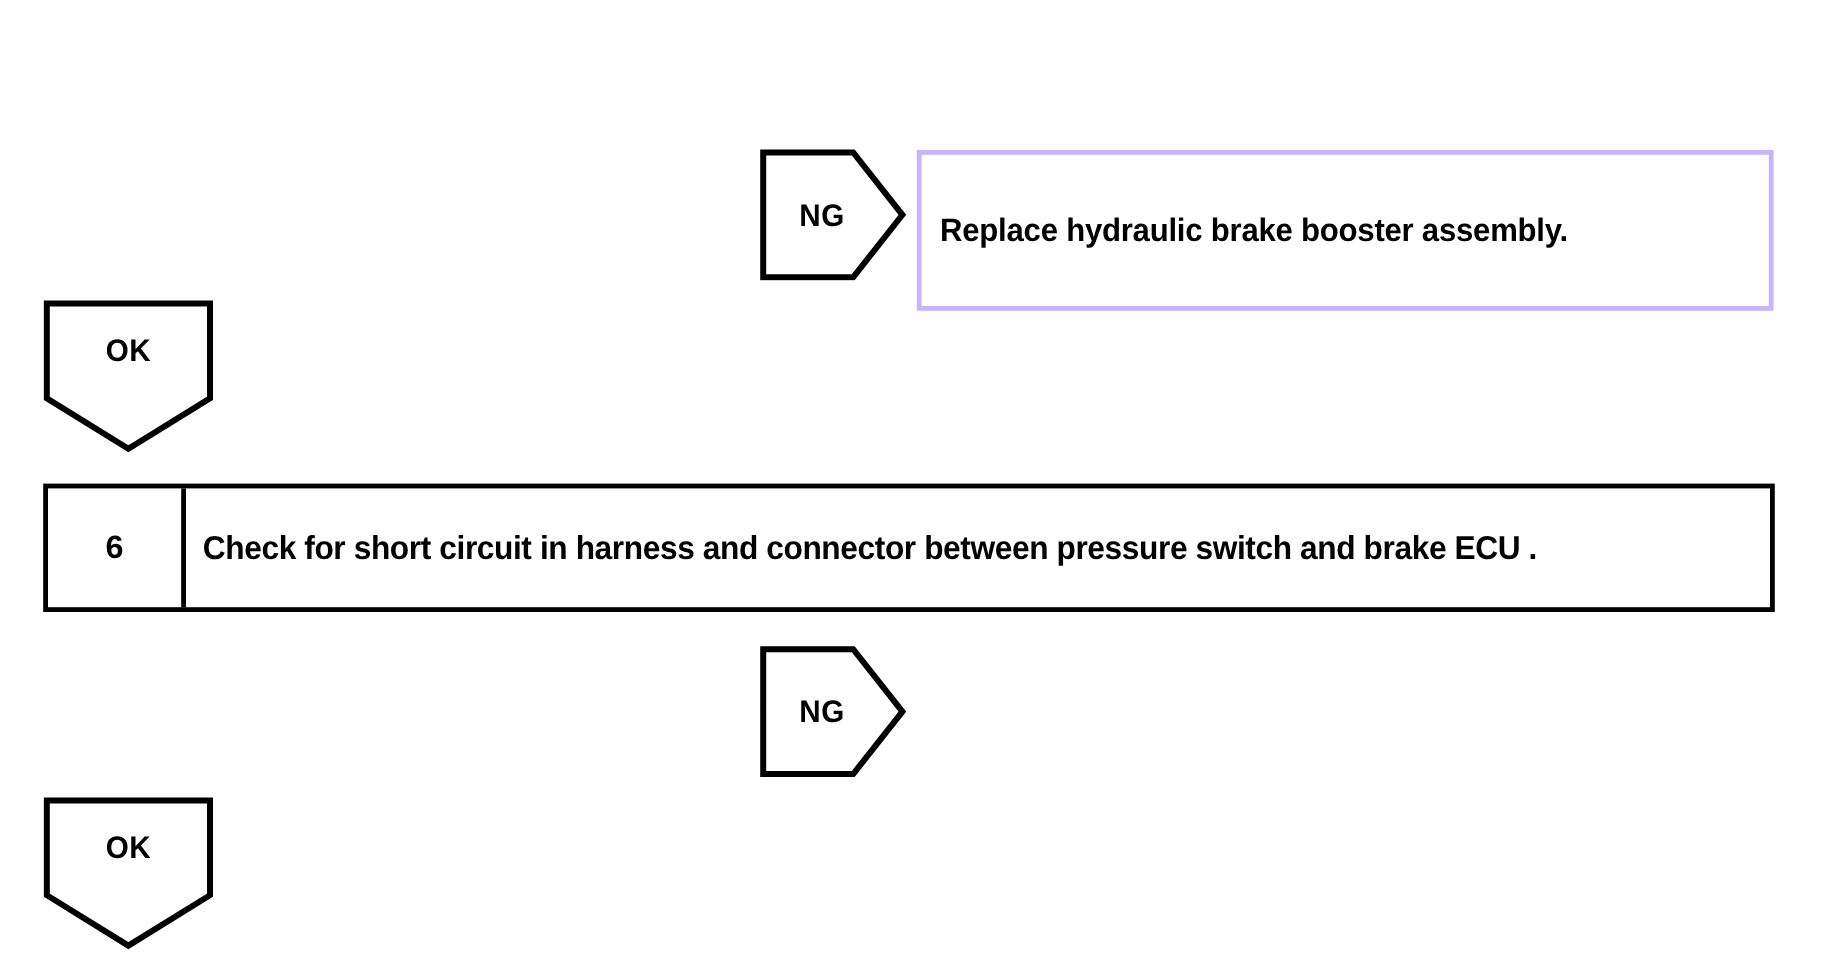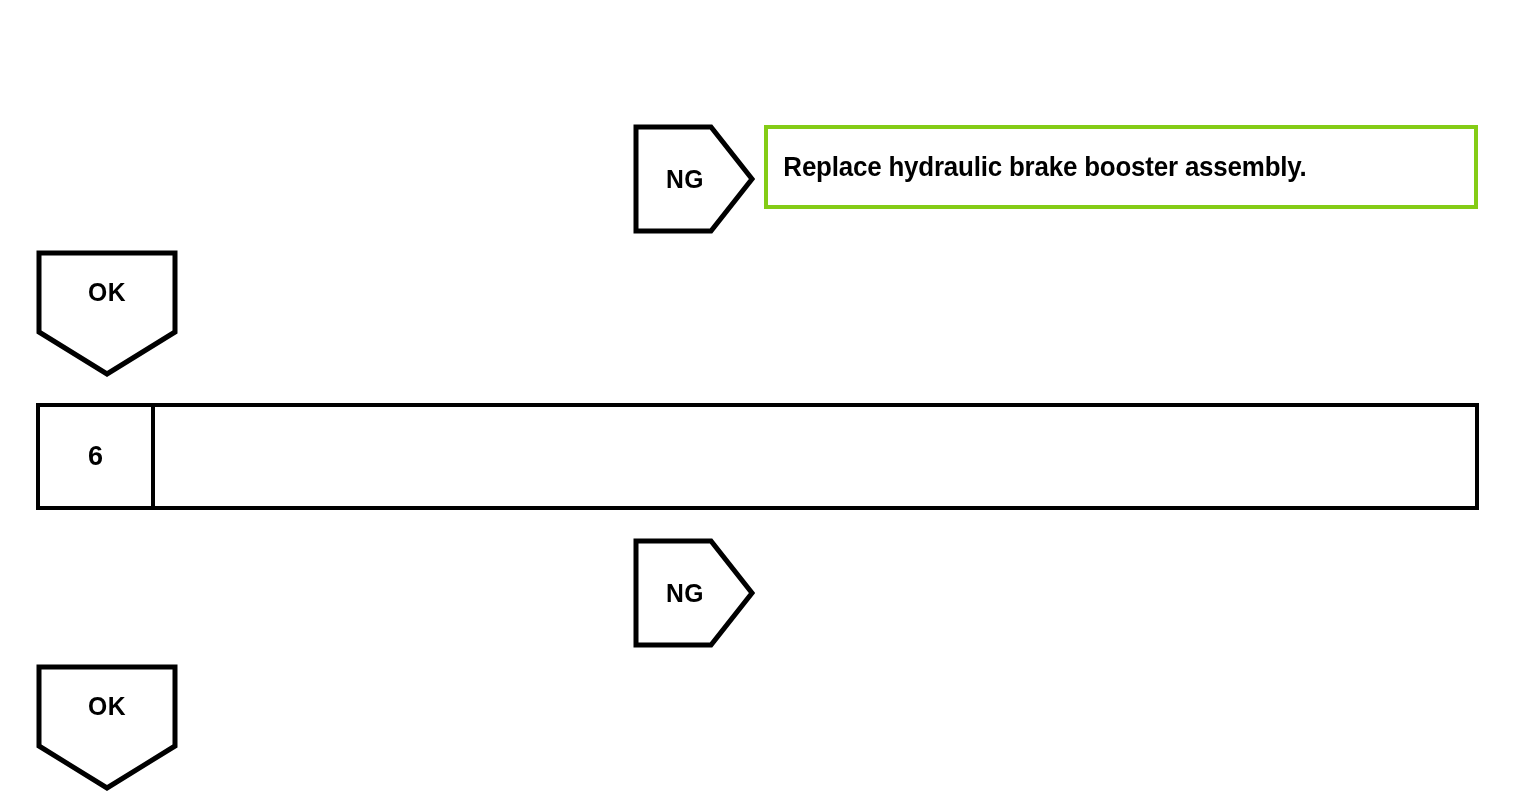--- a/index.html
+++ b/index.html
@@ -74,22 +74,22 @@
     letter-spacing: 0.4px;
     transform: scaleX(0.95);
     transform-origin: center;
   }
 
   .action-box {
     position: absolute;
     left: 131px;
     top: 1px;
     width: 714px;
-    height: 84px;
-    border: 4px solid #84cc16;
+    height: 134px;
+    border: 4px solid #c4b5fd;
     box-sizing: border-box;
     display: flex;
     align-items: center;
     background: #fff;
   }
   .action-text {
     font-size: 27px;
     font-weight: bold;
     letter-spacing: -0.2px;
     padding-left: 16px;
@@ -181,20 +181,23 @@
 
   <div class="ok-arrow top">
     <svg width="142" height="128" viewBox="0 0 142 128" xmlns="http://www.w3.org/2000/svg">
       <polygon points="3,3 139,3 139,82 71,124 3,82" fill="#ffffff" stroke="#000000" stroke-width="5" stroke-linejoin="miter"></polygon>
     </svg>
     <div class="ok-label">OK</div>
   </div>
 
   <div class="step-box">
     <div class="step-num-cell">6</div>
+    <div class="step-text-cell">
+      <div class="step-text">Check for short circuit in harness and connector between pressure switch and brake ECU .</div>
+    </div>
   </div>
 
   <div class="ng-row row2">
     <div class="ng-pentagon">
       <svg width="122" height="110" viewBox="0 0 122 110" xmlns="http://www.w3.org/2000/svg">
         <polygon points="3,3 78,3 119,55 78,107 3,107" fill="#ffffff" stroke="#000000" stroke-width="5" stroke-linejoin="miter"></polygon>
       </svg>
       <div class="ng-label">NG</div>
     </div>
   </div>

